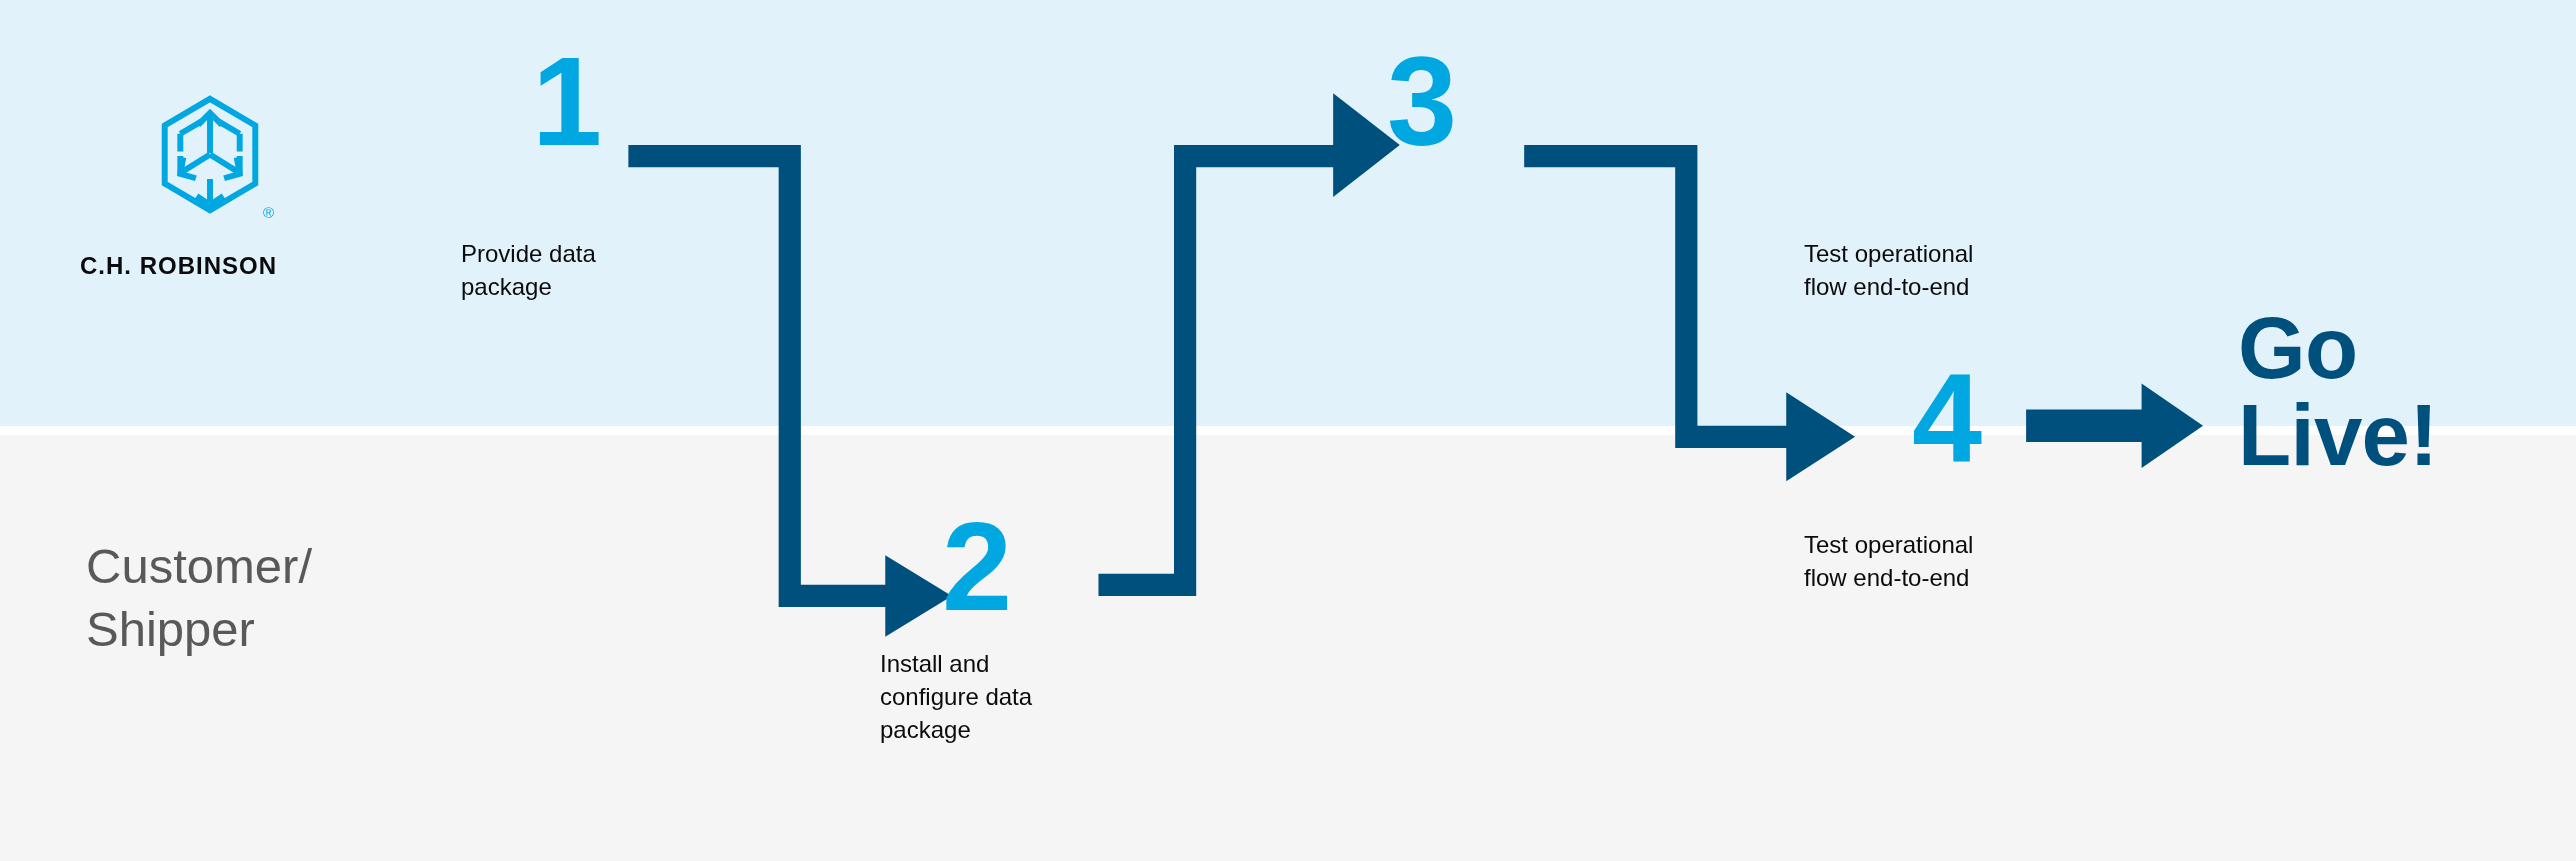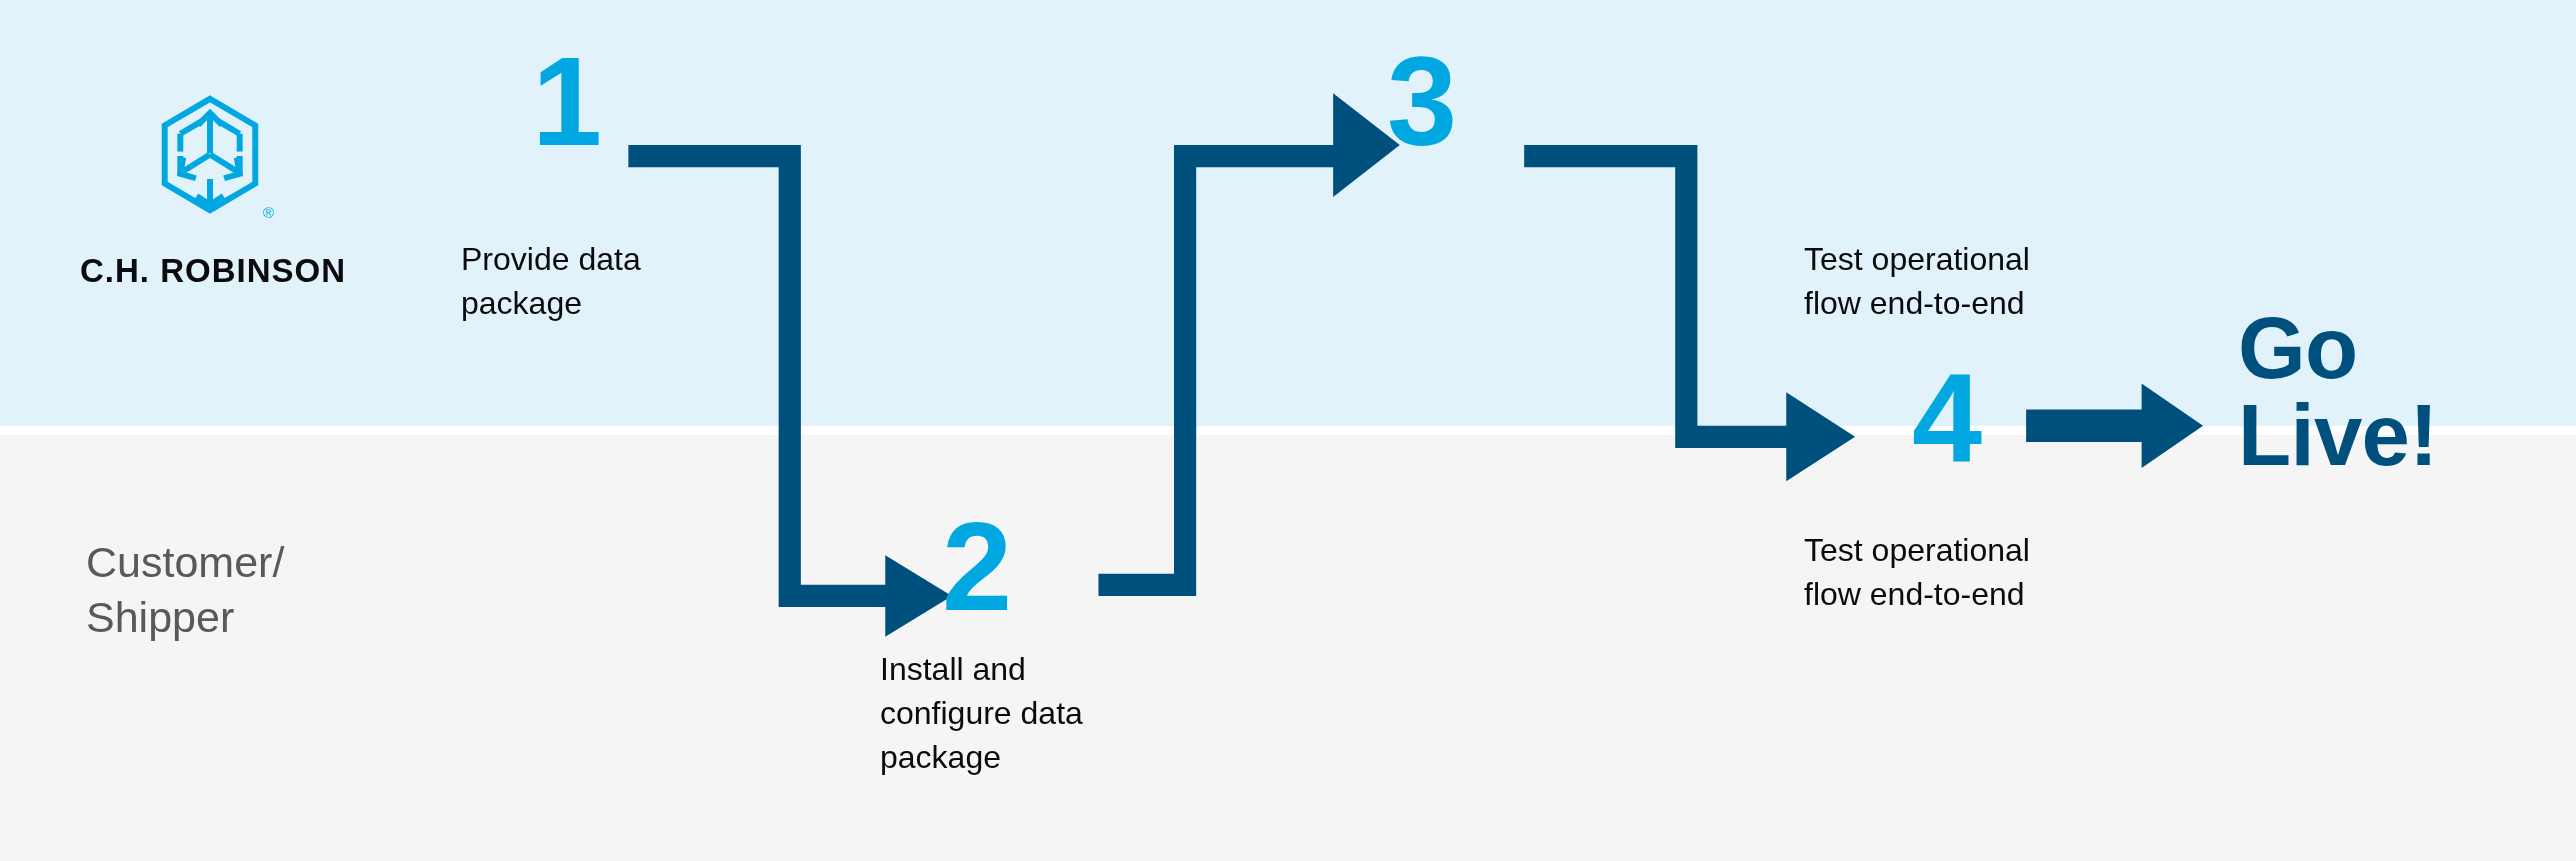--- a/index.html
+++ b/index.html
@@ -42,39 +42,39 @@
     position: absolute;
     left: 161px; top: 95px;
     width: 98px; height: 119px;
   }
   .logo-word {
     position: absolute;
     left: 80px; top: 252px;
     width: 296px;
     font-family: "Liberation Sans", sans-serif;
     font-weight: bold;
-    font-size: 33px;
+    font-size: 24px;
     letter-spacing: 1px;
     color: #0b0b0d;
     white-space: nowrap;
   }
   .registered {
     position: absolute;
     left: 263px; top: 204px;
     font-size: 15px;
     color: #00a7e1;
     font-family: "Liberation Sans", sans-serif;
   }
   
   .lane-label {
     position: absolute;
     left: 86px; top: 535px;
     width: 311px;
     font-family: "Liberation Sans", sans-serif;
-    font-size: 43px;
+    font-size: 49px;
     line-height: 1.28;
     color: #58595b;
     font-weight: normal;
   }
   
   .step-num {
     position: absolute;
     font-family: "Liberation Sans", sans-serif;
     font-weight: bold;
     font-size: 126px;
@@ -83,21 +83,21 @@
     user-select: none;
   }
   #step-num-1 { left: 532px;  top: 39px; }
   #step-num-2 { left: 942px; top: 504px; }
   #step-num-3 { left: 1387px; top: 39px; }
   #step-num-4 { left: 1912px; top: 356px; }
   
   .step-caption {
     position: absolute;
     font-family: "Liberation Sans", sans-serif;
-    font-size: 32px;
+    font-size: 24px;
     line-height: 1.37;
     color: #0b0b0d;
     white-space: pre-line;
   }
   #step-cap-1 { left: 461px;  top: 238px; width: 311px; }
   #step-cap-2 { left: 880px; top: 648px; width: 311px; }
   #step-cap-3 { left: 1352px; top: 238px; width: 311px; }
   #step-cap-3b{ left: 1804px; top: 238px; width: 311px; }
   #step-cap-4 { left: 1804px; top: 529px; width: 311px; }
   

